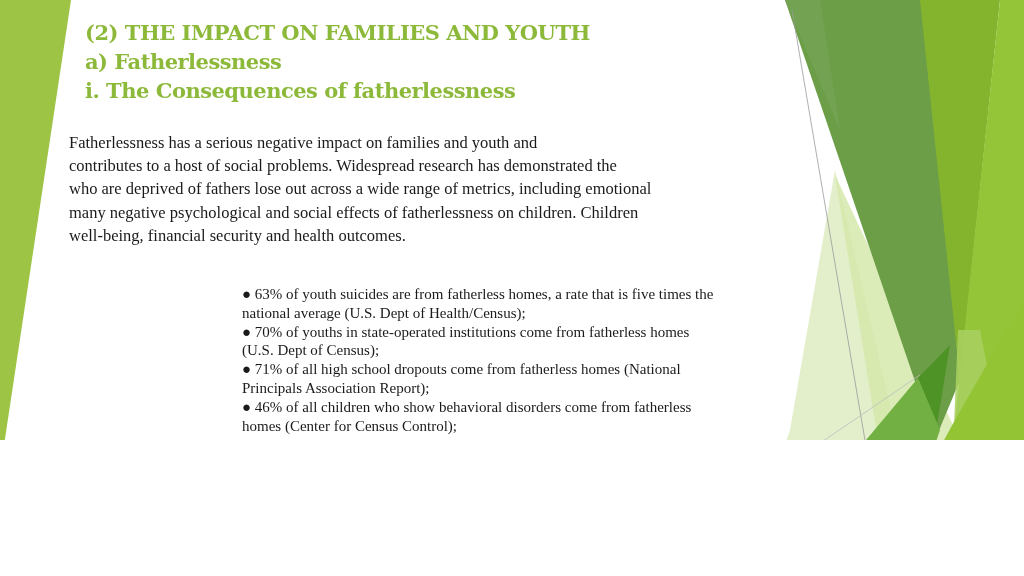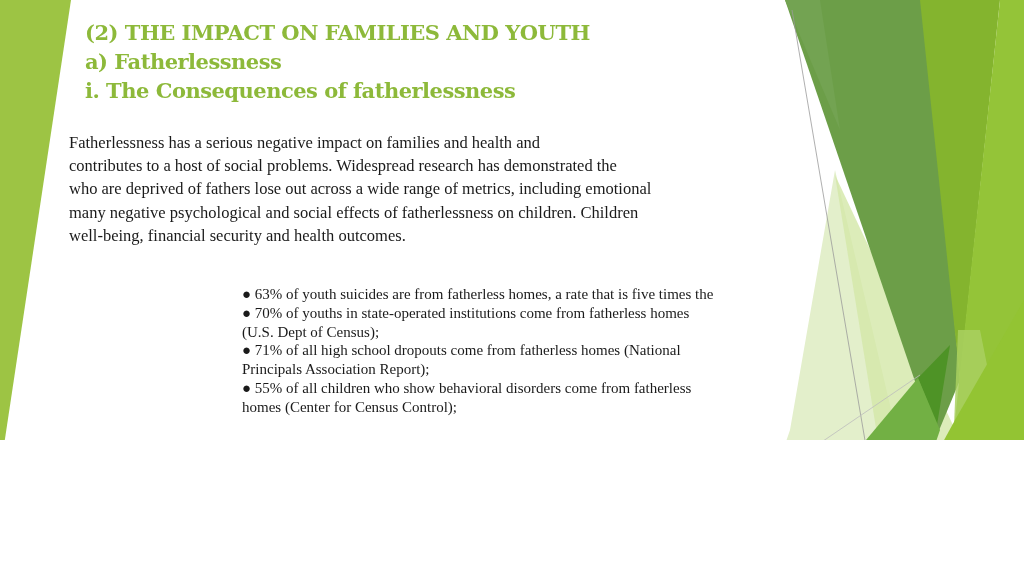--- a/index.html
+++ b/index.html
@@ -100,30 +100,31 @@
     <line x1="625" y1="576" x2="920" y2="375" stroke="#bdbdbd" stroke-width="0.8"></line>
   </svg>
 
   <div class="title-block">
     <span class="title-line">(2) THE IMPACT ON FAMILIES AND YOUTH</span>
     <span class="title-line">a)  Fatherlessness</span>
     <span class="title-line">i.  The Consequences of fatherlessness</span>
   </div>
 
   <div class="intro">
-    <span class="intro-line">Fatherlessness has a serious negative impact on families and health and</span>
+    <span class="intro-line">Fatherlessness has a serious negative impact on families and youth and</span>
     <span class="intro-line">contributes to a host of social problems. Widespread research has demonstrated the</span>
     <span class="intro-line">who are deprived of fathers lose out across a wide range of metrics, including emotional</span>
     <span class="intro-line">many negative psychological and social effects of fatherlessness on children. Children</span>
     <span class="intro-line">well-being, financial security and health outcomes.</span>
   </div>
 
   <div class="bullets">
     <span class="bullet-line">● 63% of youth suicides are from fatherless homes, a rate that is five times the</span>
+    <span class="bullet-line">national average (U.S. Dept of Health/Census);</span>
     <span class="bullet-line">● 70% of youths in state-operated institutions come from fatherless homes</span>
     <span class="bullet-line">(U.S. Dept of Census);</span>
     <span class="bullet-line">● 71% of all high school dropouts come from fatherless homes (National</span>
     <span class="bullet-line">Principals Association Report);</span>
-    <span class="bullet-line">● 55% of all children who show behavioral disorders come from fatherless</span>
+    <span class="bullet-line">● 46% of all children who show behavioral disorders come from fatherless</span>
     <span class="bullet-line">homes (Center for Census Control);</span>
   </div>
 
 </div>
 
 </body></html>

